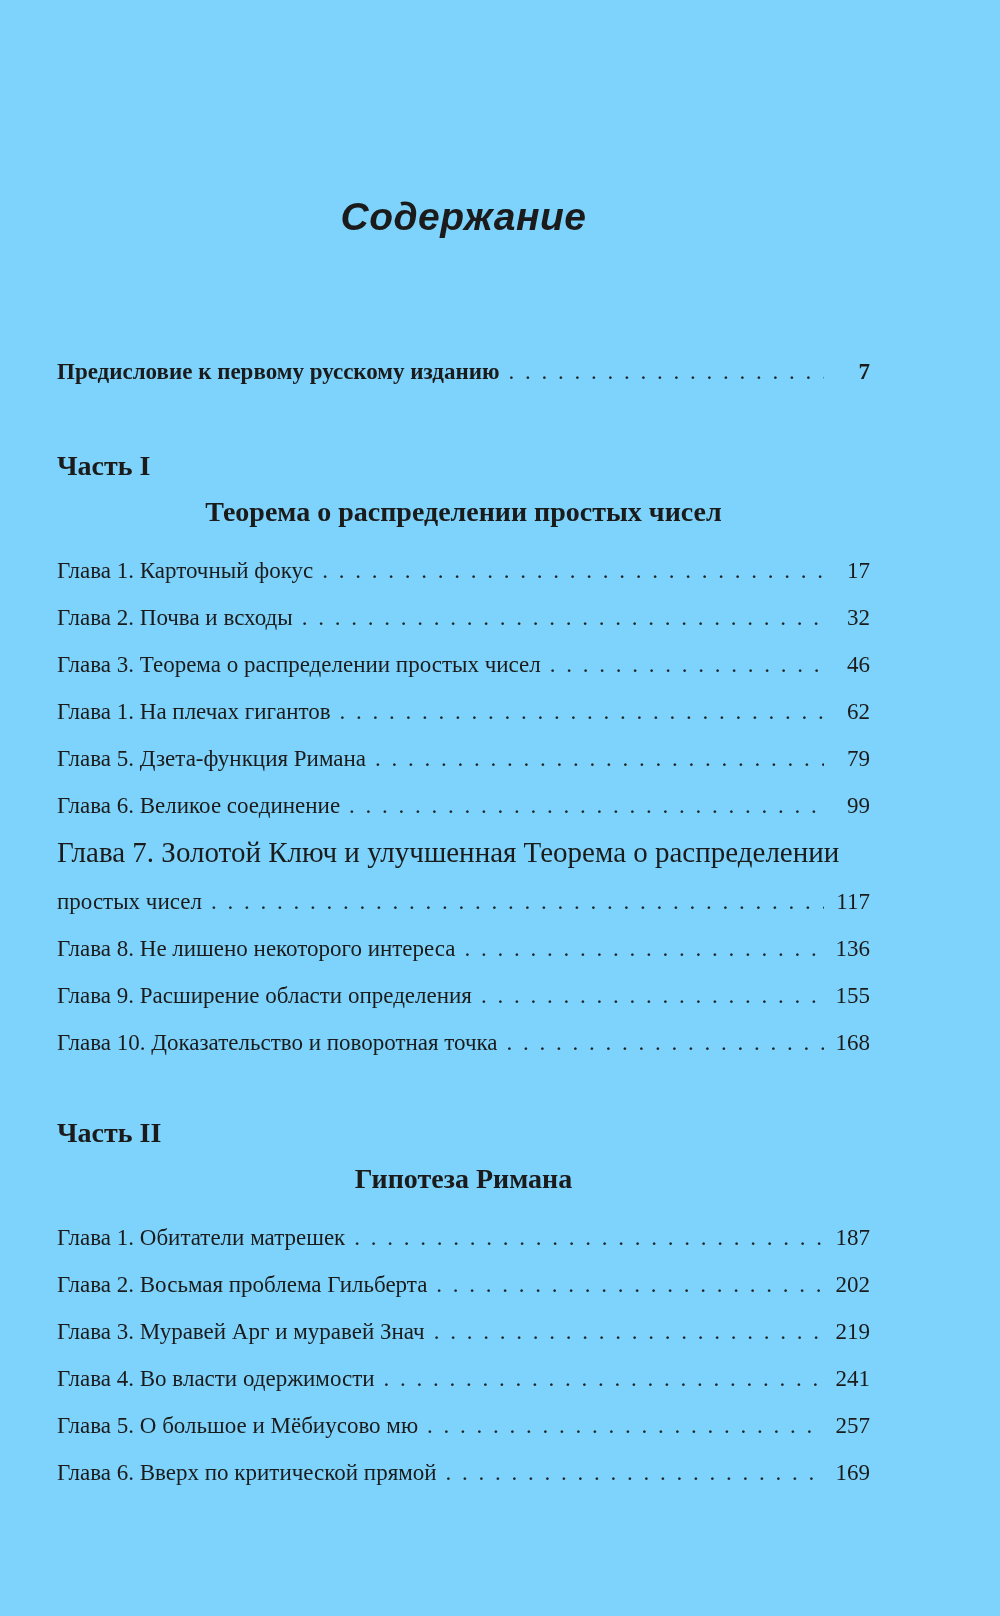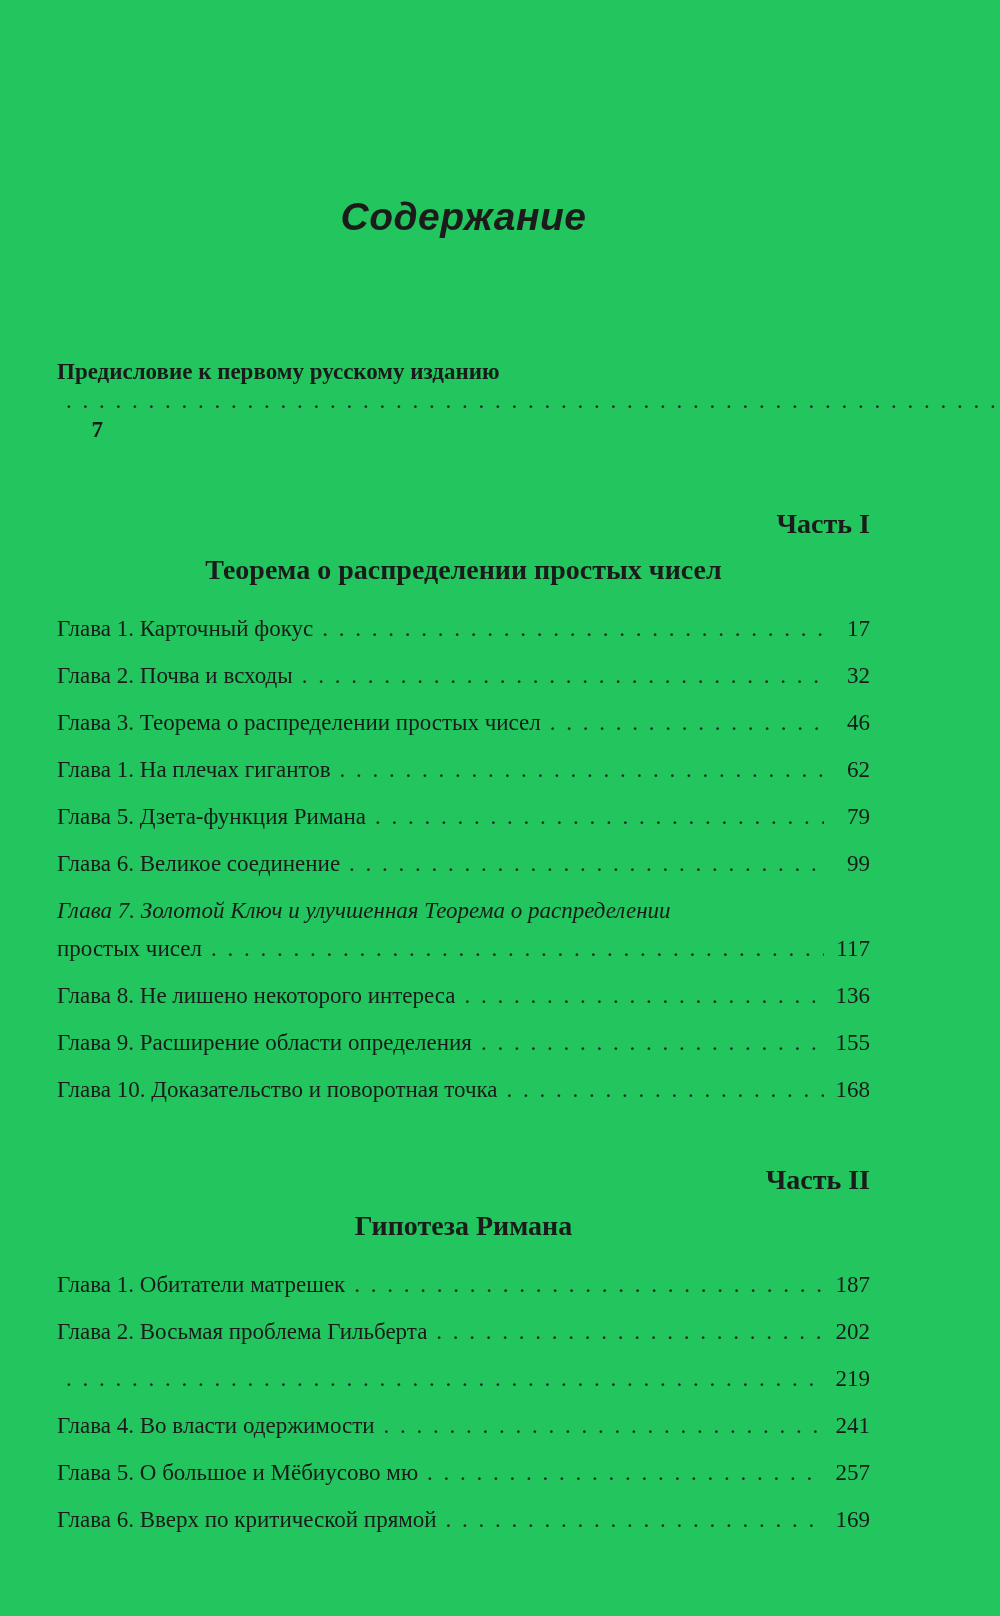--- a/index.html
+++ b/index.html
@@ -11,39 +11,39 @@
     overflow: hidden;
   }
   .page {
     position: relative;
     width: 1000px;
     height: 1616px;
     box-sizing: border-box;
     padding: 195px 130px 0 57px;
     font-family: "Liberation Serif", "DejaVu Serif", serif;
     color: #1b1b1b;
-    background: #22c55e;
+    background: #7dd3fc;
   }
   .page-title {
     text-align: center;
     font-family: "Liberation Sans", "DejaVu Sans", sans-serif;
     font-weight: bold;
     font-style: italic;
     font-size: 39px;
     letter-spacing: 0.5px;
     margin: 0 0 118px 0;
   }
   .toc-row {
     display: flex;
     align-items: baseline;
     font-size: 23px;
     line-height: 29px;
     margin-bottom: 18px;
   }
-  .toc-row.front { margin-bottom: 15px; flex-direction: column; }
+  .toc-row.front { margin-bottom: 15px; }
   .toc-row.bold .toc-label,
   .toc-row.bold .toc-page { font-weight: bold; }
   .toc-label {
     white-space: nowrap;
     flex: 0 0 auto;
   }
   .leader {
     flex: 1 1 auto;
     overflow: hidden;
     white-space: nowrap;
@@ -57,41 +57,40 @@
     word-spacing: 5px;
   }
   .toc-page {
     flex: 0 0 auto;
     min-width: 46px;
     text-align: right;
     white-space: nowrap;
   }
   .front-block { margin-bottom: 62px; }
   .part-heading {
-    text-align: right;
+    text-align: left;
     font-size: 28px;
     font-weight: bold;
     margin: 0 0 10px 0;
     line-height: 36px;
   }
   .part-subheading {
     text-align: center;
     font-size: 28px;
     font-weight: bold;
     margin: 0 0 26px 0;
     line-height: 36px;
   }
   .part2-block { margin-top: 58px; }
   .wrap-entry { margin-bottom: 18px; }
   .wrap-entry .wrap-line1 {
-    font-size: 23px;
+    font-size: 29px;
     line-height: 29px;
-    margin-bottom: 9px;
-    white-space: nowrap;
-    font-style: italic;
+    margin-bottom: 20px;
+    white-space: nowrap;
   }
   .wrap-entry .toc-row { margin-bottom: 0; }
 </style>
 </head>
 <body>
 
 <div class="page">
 
   <h1 class="page-title">Содержание</h1>
 
@@ -172,20 +171,21 @@
       <span class="toc-label">Глава 1. Обитатели матрешек</span>
       <span class="leader"></span>
       <span class="toc-page">187</span>
     </div>
     <div class="toc-row">
       <span class="toc-label">Глава 2. Восьмая проблема Гильберта</span>
       <span class="leader"></span>
       <span class="toc-page">202</span>
     </div>
     <div class="toc-row">
+      <span class="toc-label">Глава 3. Муравей Арг и муравей Знач</span>
       <span class="leader"></span>
       <span class="toc-page">219</span>
     </div>
     <div class="toc-row">
       <span class="toc-label">Глава 4. Во власти одержимости</span>
       <span class="leader"></span>
       <span class="toc-page">241</span>
     </div>
     <div class="toc-row">
       <span class="toc-label">Глава 5. О большое и Мёбиусово мю</span>

